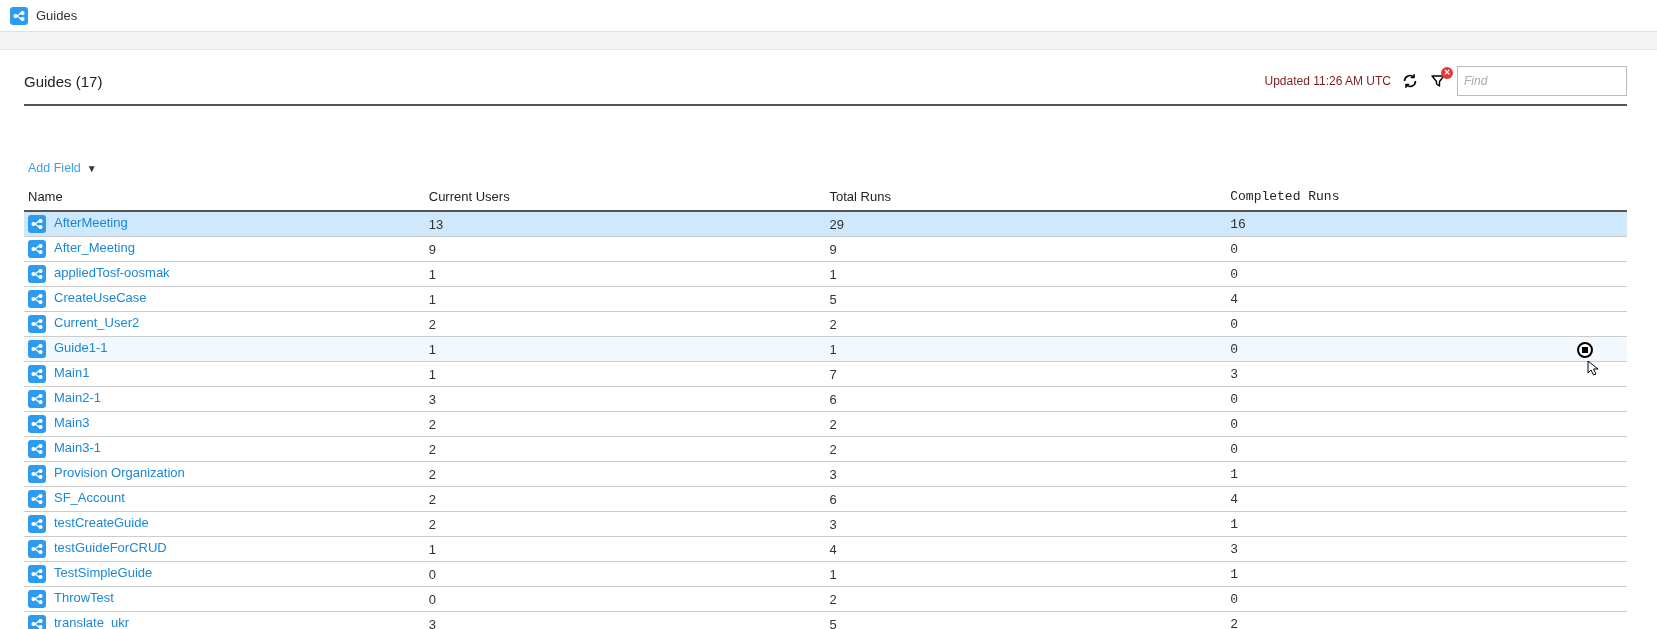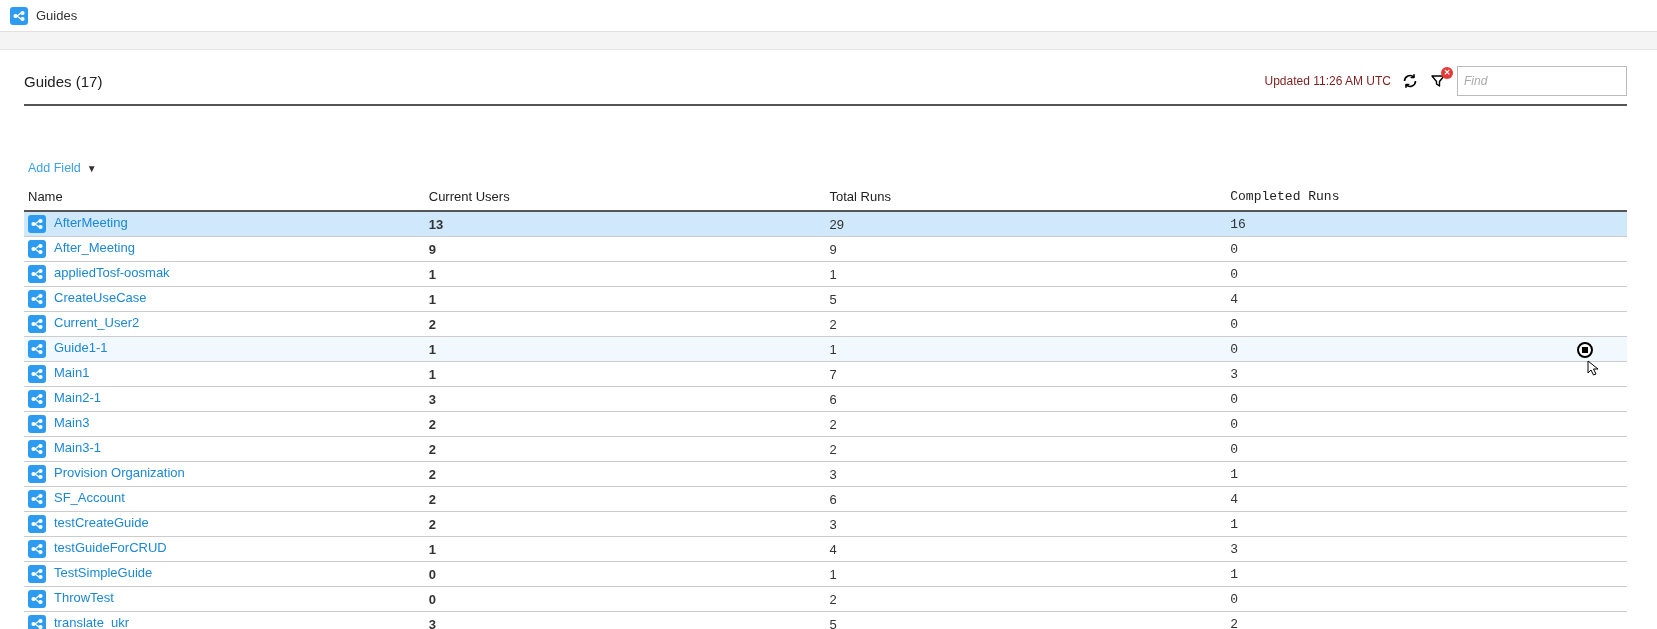--- a/index.html
+++ b/index.html
@@ -85,21 +85,21 @@
   }
   table.guides tbody td {
     padding: 3px 4px;
     border-bottom: 1px solid #ccc;
     font-size: 13px;
     color: #333;
     vertical-align: middle;
     height: 24px;
   }
   .col-name { width: 25%; margin-left: 48px; }
-  .col-users { width: 25%; font-weight: bold; }
+  .col-users { width: 25%; }
   .col-total { width: 25%; }
   .col-completed { width: 25%; font-family: Liberation Mono, monospace; }
   .name-cell { display: flex; align-items: flex-start; }
   .name-link { color: #1b87d6; cursor: pointer; }
   tbody tr.selected td { background: #cfe8fb; }
   tbody tr.hovered td { background: #f2f9fe; }
   .row-action {
     position: absolute;
     right: 34px;
     width: 16px; height: 16px;

